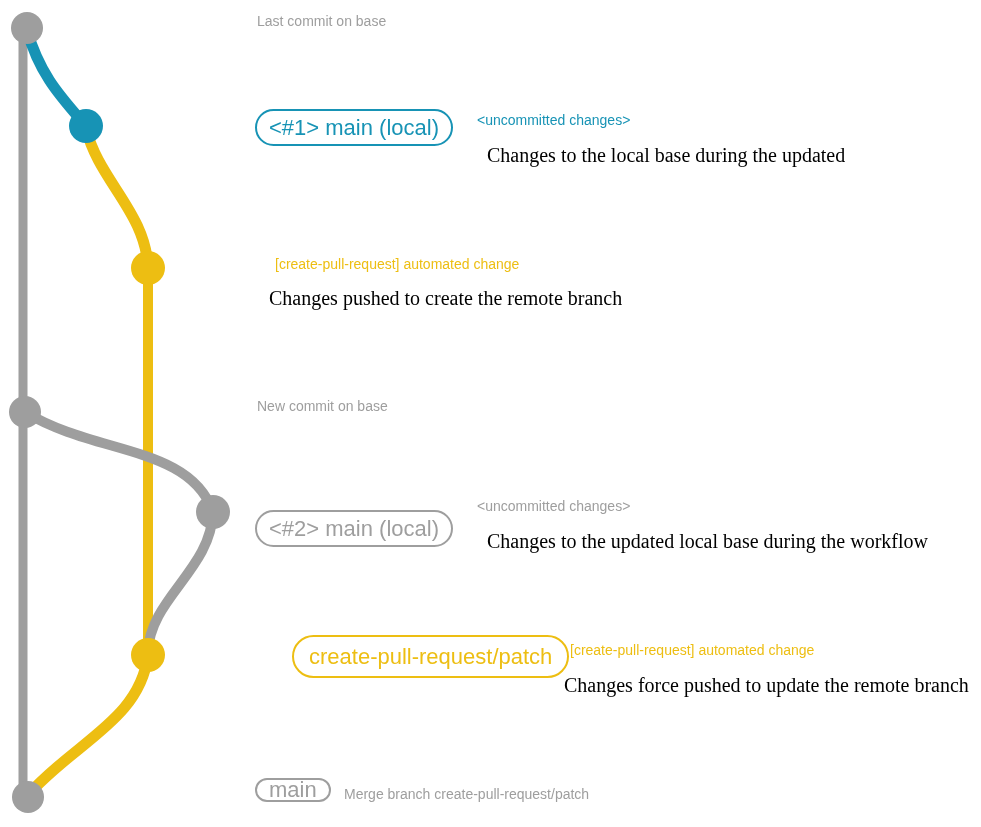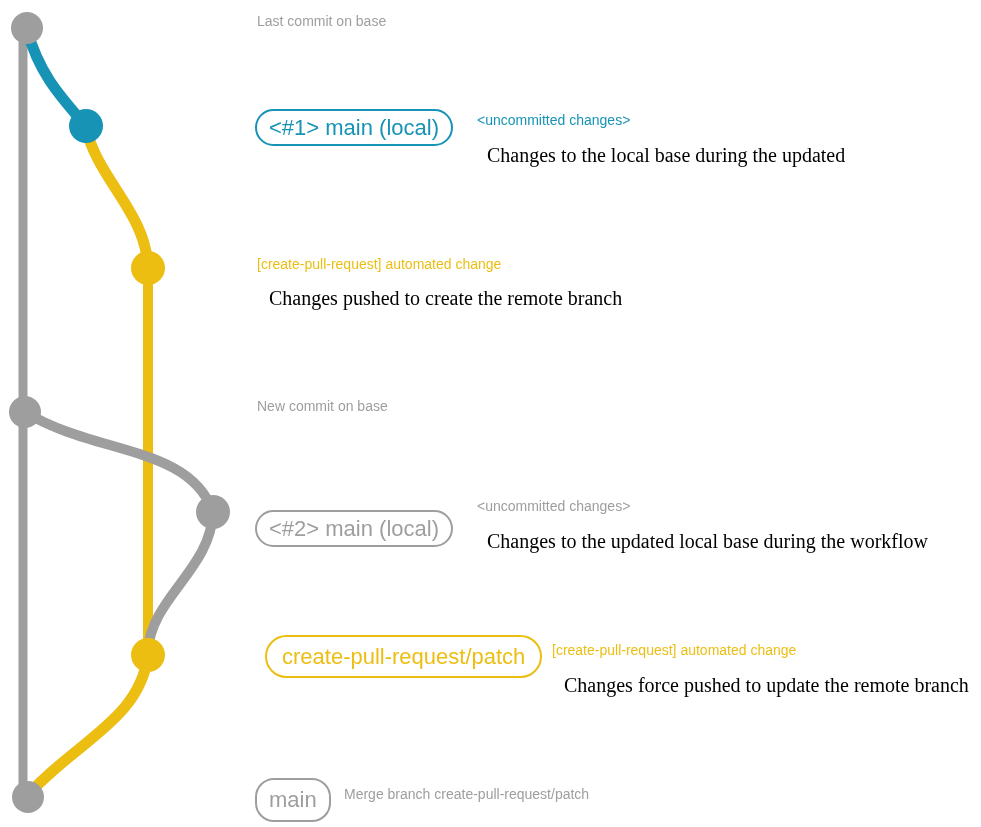--- a/index.html
+++ b/index.html
@@ -12,21 +12,21 @@
   }
   .abs { position: absolute; white-space: nowrap; }
   .sans  { font-size: 14px; }
   .serif {
     font-family: "Liberation Serif", serif;
     font-size: 20px;
     color: #000000;
   }
   .gray   { color: var(--gray); }
   .teal   { color: var(--teal); }
-  .yellow { color: var(--yellow); }
+  .yellow { color: var(--yellow); margin-left: 18px; }
   .badge {
     position: absolute;
     display: inline-flex;
     align-items: center;
     justify-content: center;
     border: 2px solid;            
     border-radius: 19px;
     font-size: 22px;
     padding: 8px 12px;
     box-sizing: border-box;
@@ -74,22 +74,22 @@
 <div class="abs serif" style="left:269px; top:287px;">Changes pushed to create the remote branch</div>
 
 <div class="abs sans gray" style="left:257px; top:398px;text-align:center;">New commit on base</div>
 
 <div class="badge gray" style="left:255px; top:510px; height:37px;">
   <span>&lt;#2&gt; main (local)</span>
 </div>
 <div class="abs sans gray" style="left:477px; top:498px;">&lt;uncommitted changes&gt;</div>
 <div class="abs serif" style="left:487px; top:530px;">Changes to the updated local base during the workflow</div>
 
-<div class="badge yellow" style="left:265px; top:635px; height:43px; border-radius:22px; padding:0 15px;">
+<div class="badge yellow" style="left:274px; top:635px; height:43px; border-radius:22px; padding:0 15px;">
   <span>create-pull-request/patch</span>
 </div>
 <div class="abs sans yellow" style="left:552px; top:642px;">[create-pull-request] automated change</div>
 <div class="abs serif" style="left:564px; top:674px;">Changes force pushed to update the remote branch</div>
 
-<div class="badge gray" style="left:255px; top:778px; height:44px;justify-content:center;">
+<div class="badge gray" style="left:255px; top:778px; height:24px;justify-content:center;">
   <span>main</span>
 </div>
 <div class="abs sans gray" style="left:344px; top:786px;">Merge branch create-pull-request/patch</div>
 
 </body></html>

